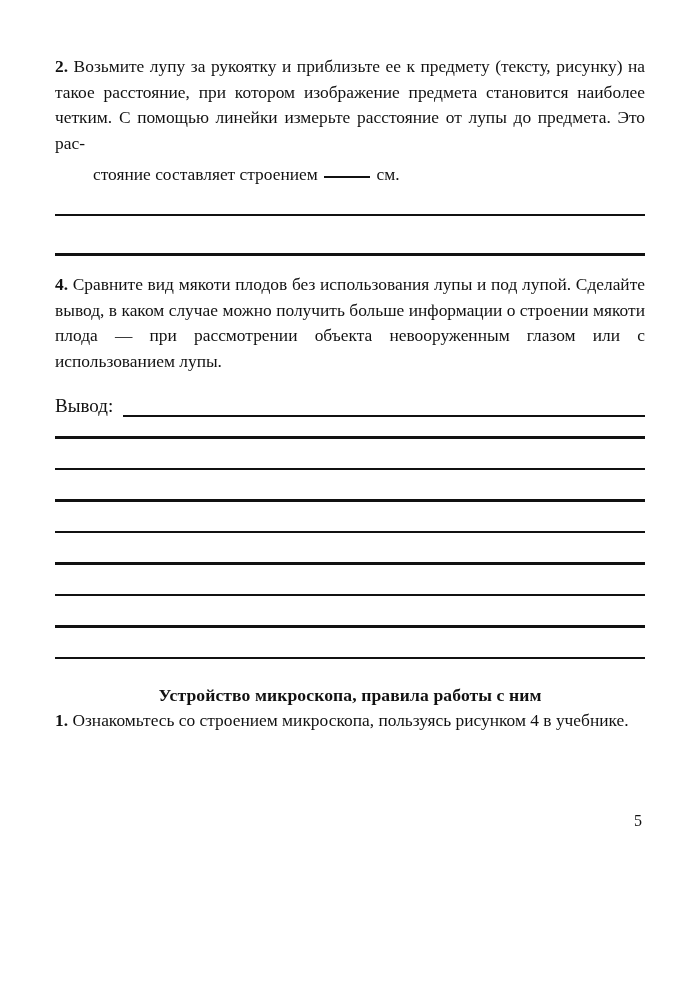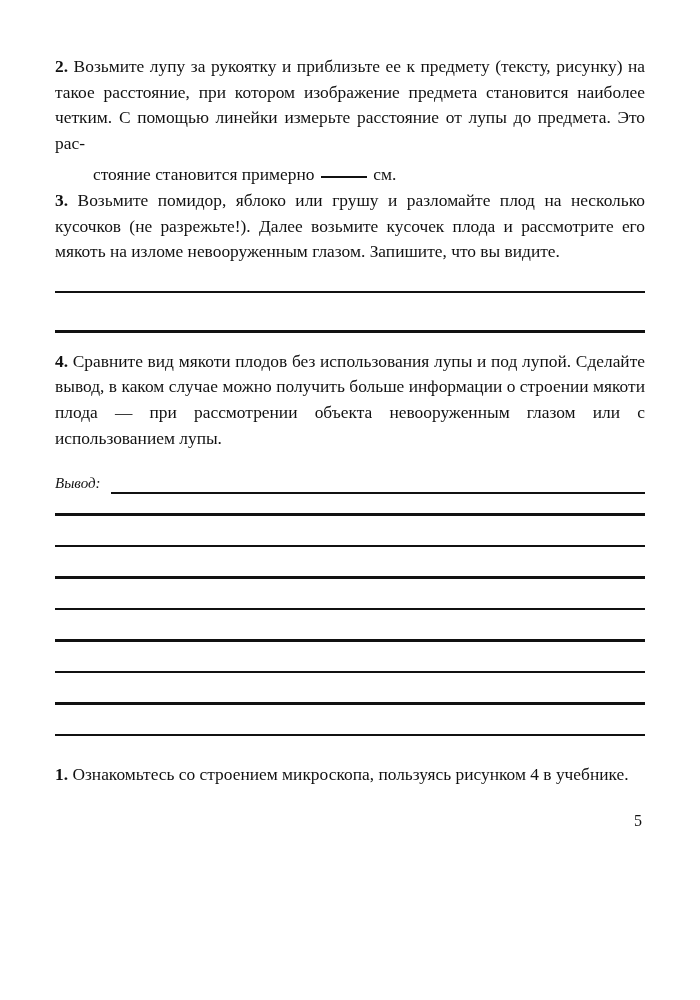--- a/index.html
+++ b/index.html
@@ -57,22 +57,21 @@
   }
   .rule-gap-sm { height: 29px; }
   .rule-gap-md { height: 37px; }
 
   .vyvod-row {
     display: flex;
     align-items: flex-end;
     margin-top: 21px;
   }
   .vyvod-label {
-    font-style: italic;
-    font-size: 15px;
+    font-size: 19px;
     line-height: 22px;
     white-space: nowrap;
     padding-right: 10px;
   }
   .vyvod-line {
     flex: 1 1 auto;
     border-bottom: 2.5px solid #111111;
     height: 14px;
   }
 
@@ -99,26 +98,23 @@
 </head>
 <body>
 
 <div class="page">
 
   <p class="para p-item-2">
     <span class="num">2.</span><span> Возьмите лупу за рукоятку и приблизьте ее к предмету (тексту, рисунку) на такое расстояние, при котором изображение предмета становится наиболее четким. С помощью линейки измерьте расстояние от лупы до предмета. Это рас-</span>
   </p>
 
   <p class="para" style="margin-top:6px; text-align:left; text-indent:38px;">
-    <span>стояние становится примерно </span><span class="blank-inline"></span><span> см.</span>
+    <span>стояние составляет строением </span><span class="blank-inline"></span><span> см.</span>
   </p>
 
-  <p class="para p-item-3">
-    <span class="num">3.</span><span> Возьмите помидор, яблоко или грушу и разломайте плод на несколько кусочков (не разрежьте!). Далее возьмите кусочек плода и рассмотрите его мякоть на изломе невооруженным глазом. Запишите, что вы видите.</span>
-  </p>
 
   <div class="rules" style="margin-top:26px;">
     <div class="rule"></div>
     <div class="rule-gap-md"></div>
     <div class="rule"></div>
   </div>
 
   <p class="para p-item-4" style="">
     <span class="num">4.</span><span> Сравните вид мякоти плодов без использования лупы и под лупой. Сделайте вывод, в каком случае можно получить больше информации о строении мякоти плода — при рассмотрении объекта невооруженным глазом или с использованием лупы.</span>
   </p>
@@ -140,19 +136,20 @@
     <div class="rule"></div>
     <div class="rule-gap-sm"></div>
     <div class="rule"></div>
     <div class="rule-gap-sm"></div>
     <div class="rule"></div>
     <div class="rule-gap-sm"></div>
     <div class="rule"></div>
   </div>
 
   <div class="lower-block">
+    <p class="section-title">Устройство микроскопа, правила работы с ним</p>
     <p class="para">
       <span class="num">1.</span><span> Ознакомьтесь со строением микроскопа, пользуясь рисунком 4 в учебнике.</span>
     </p>
   </div>
 
   <div class="page-number">5</div>
 </div>
 
 </body></html>

